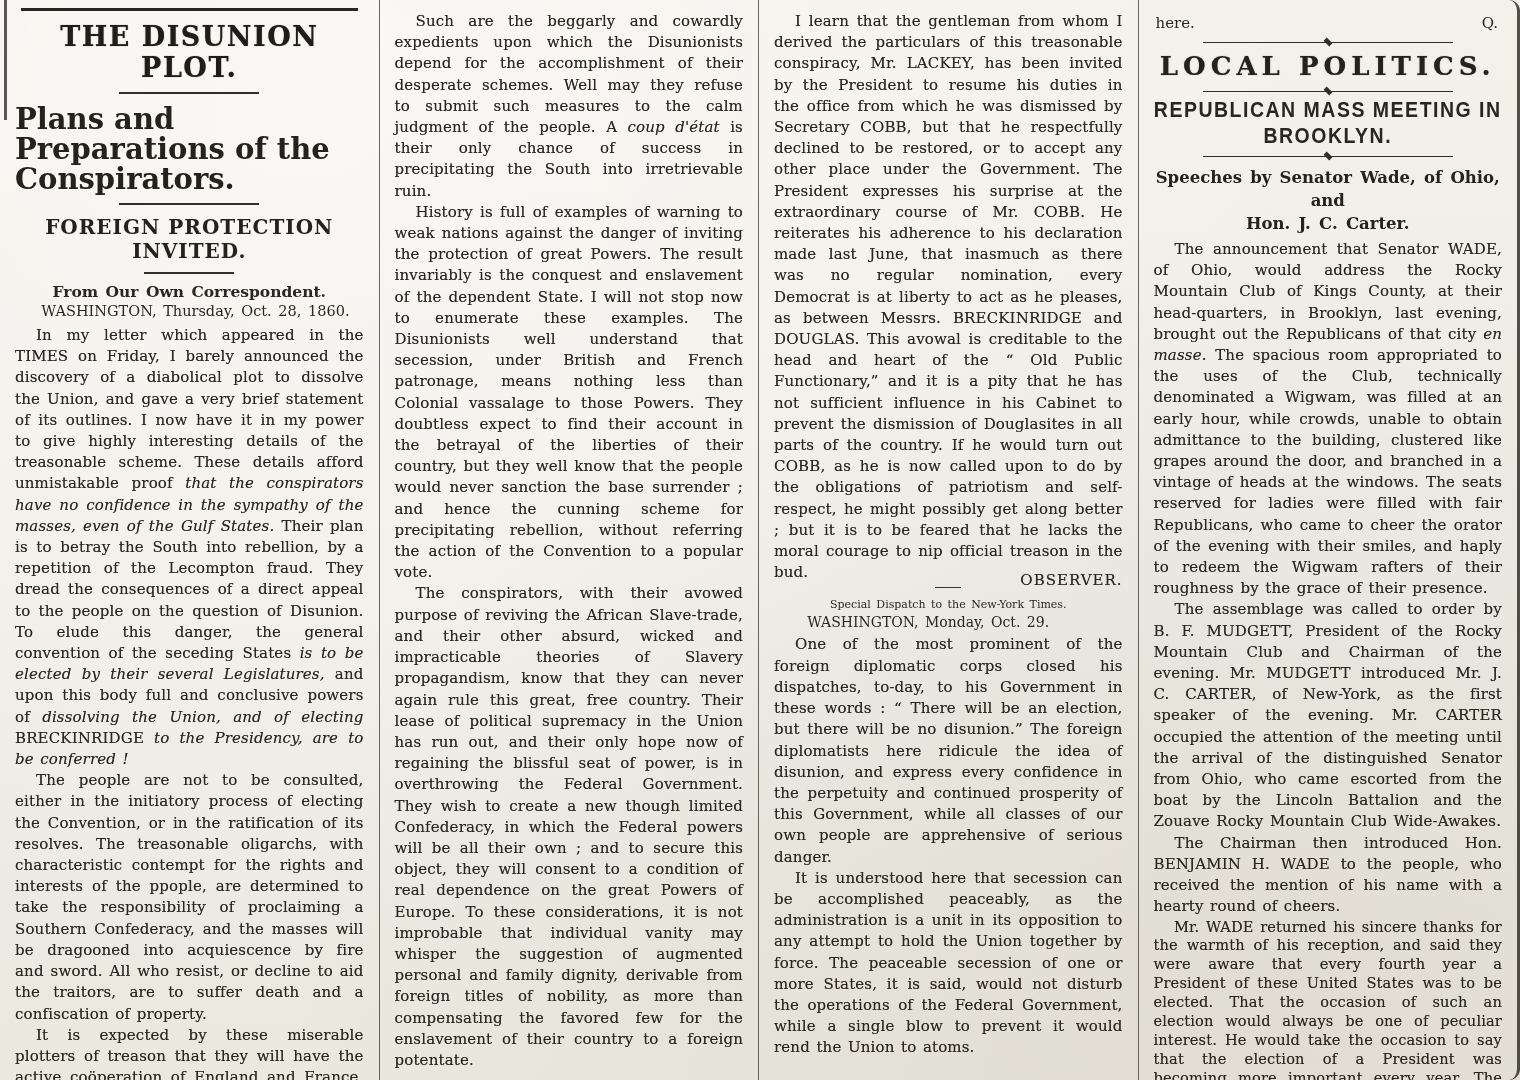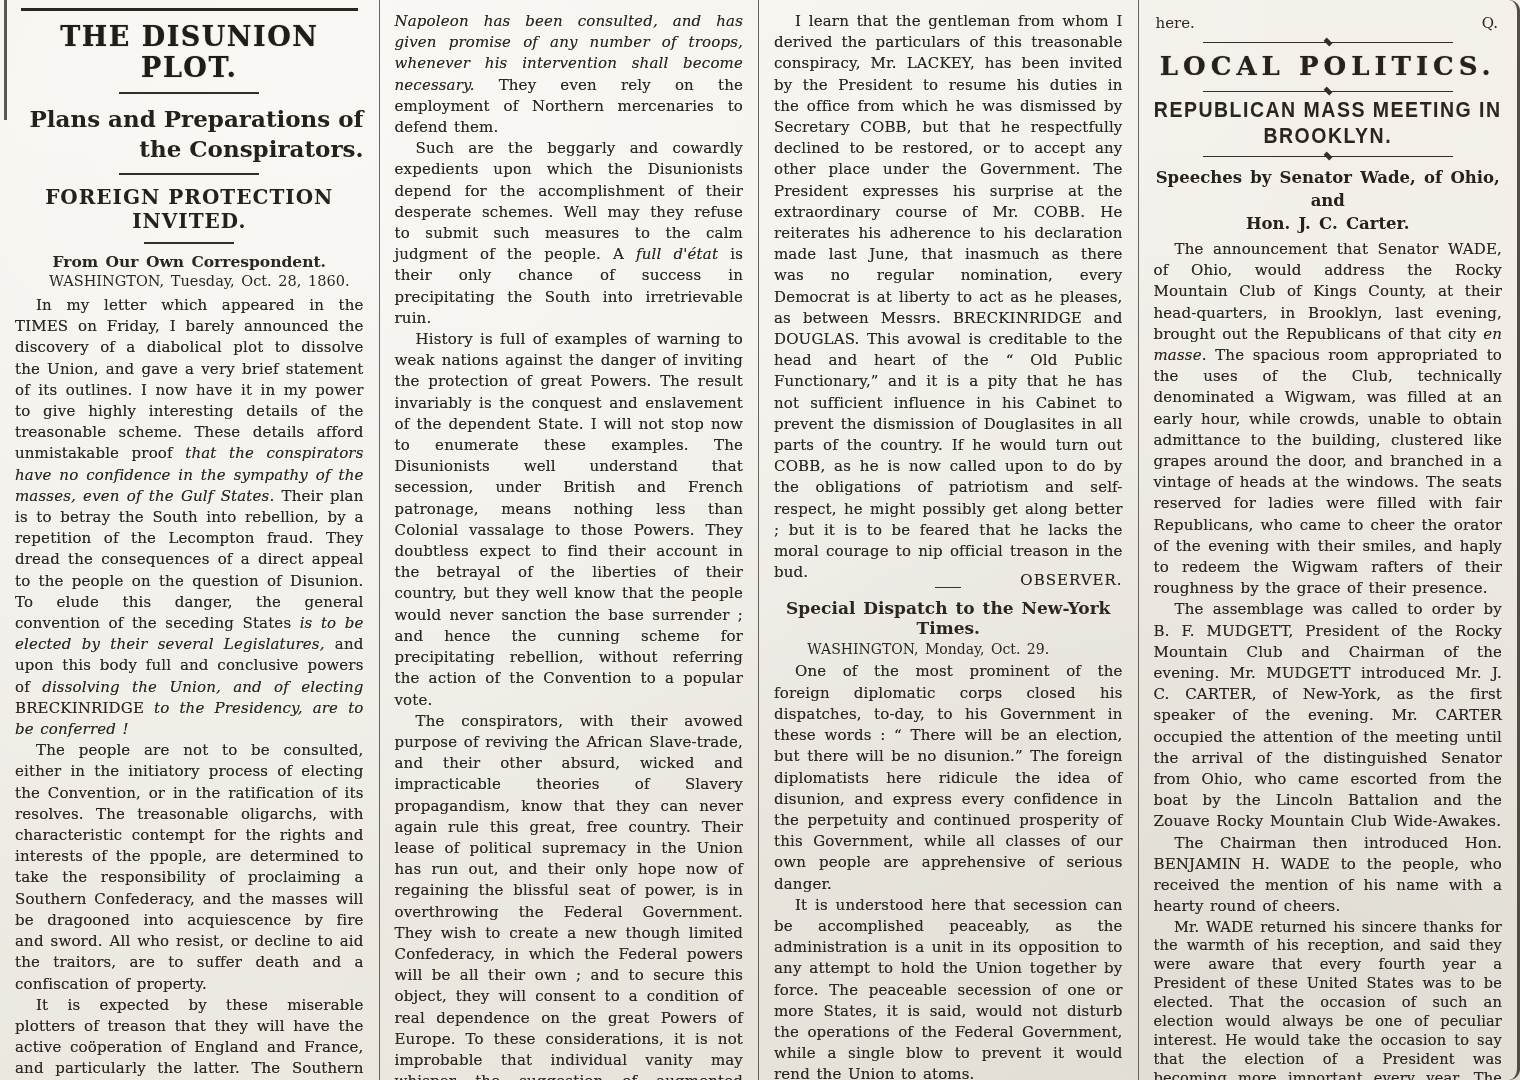--- a/index.html
+++ b/index.html
@@ -32,37 +32,37 @@
   p.body.noindent{text-indent:0;}
   .tight p.body, p.body.tight{font-size:14.6px;line-height:18.9px;}
   .sig{float:right;font-variant:small-caps;letter-spacing:1px;text-indent:0;margin-top:8px;}
   .headline-rule-top{border-top:3px solid #2a2620;margin:4px 6px 10px 6px;}
   h1.main-head{
     margin:8px 0 0 0;text-align:center;
     font-size:27px;font-weight:bold;letter-spacing:1.5px;color:#211c16;
     text-shadow:0 0 1px rgba(33,28,22,0.6);
   }
   h2.deck{
-    margin:10px 0 0 0;text-align:right;
-    font-size:23px;font-weight:bold;line-height:30px;color:#26211a;
+    margin:10px 0 0 0;text-align:left;
+    font-size:29px;font-weight:bold;line-height:30px;color:#26211a;
   }
   h3.crosshead{
     margin:10px 0 0 0;text-align:center;
     font-size:20px;font-weight:bold;letter-spacing:1px;color:#26211a;
   }
   .rule{width:140px;border-top:2px solid #332e26;margin:9px auto 6px auto;}
   .rule.short{width:90px;}
   .rule-diamond{position:relative;width:250px;border-top:1.6px solid #332e26;margin:10px auto 8px auto;}
   .rule-diamond::after{
     content:"";position:absolute;left:50%;top:-5px;width:8px;height:8px;
     background:#332e26;transform:translateX(-50%) rotate(45deg) scaleY(0.55);
   }
   .byline{margin:8px 0 2px 0;text-align:center;font-size:15.5px;font-weight:bold;word-spacing:2px;}
   .dateline{margin:2px 14px 6px 0;text-align:right;font-size:14.5px;word-spacing:2px;}
-  .dispatch-head{margin:10px 0 0 0;text-align:center;font-size:17px;font-weight:bold;word-spacing:2px;}
+  .dispatch-head{margin:10px 0 0 0;text-align:center;font-size:11px;font-weight:normal;word-spacing:2px;}
   .dispatch-dateline{margin:3px 40px 4px 0;text-align:center;font-size:14px;word-spacing:2px;}
   .tiny-rule{width:26px;border-top:1.5px solid #3a342c;margin:4px auto 2px auto;}
   .cont-line{display:flex;justify-content:space-between;font-size:15px;margin:10px 4px 0 2px;}
   h1.local-head{
     margin:6px 0 0 0;text-align:center;
     font-size:26px;font-weight:bold;letter-spacing:5px;color:#26211a;
     text-shadow:0 0 1px rgba(33,28,22,0.55);
   }
   h2.gothic-sub{
     margin:8px 0 0 0;text-align:center;
@@ -85,30 +85,29 @@
 
     <div class="col rule-right">
       <div class="headline-rule-top"></div>
       <h1 class="main-head">THE DISUNION PLOT.</h1>
       <div class="rule"></div>
       <h2 class="deck">Plans and Preparations of the Conspirators.</h2>
       <div class="rule"></div>
       <h3 class="crosshead">FOREIGN PROTECTION INVITED.</h3>
       <div class="rule short"></div>
       <div class="byline">From Our Own Correspondent.</div>
-      <div class="dateline">WASHINGTON, Tuesday, Oct. 28, 1860.</div>
+      <div class="dateline">WASHINGTON, Thursday, Oct. 28, 1860.</div>
       <p class="body">In my letter which appeared in the TIMES on Friday, I barely announced the discovery of a diabolical plot to dissolve the Union, and gave a very brief statement of its outlines.  I now have it in my power to give highly interesting details of the treasonable scheme.  These details afford unmistakable proof <i>that the conspirators have no confidence in the sympathy of the masses, even of the Gulf States.</i>  Their plan is to betray the South into rebellion, by a repetition of the Lecompton fraud.  They dread the consequences of a direct appeal to the people on the question of Disunion. To elude this danger, the general convention of the seceding States <i>is to be elected by their several Legislatures,</i> and upon this body full and conclusive powers of <i>dissolving the Union, and of electing</i> BRECKINRIDGE <i>to the Presidency, are to be conferred !</i></p>
       <p class="body">The people are not to be consulted, either in the initiatory process of electing the Convention, or in the ratification of its resolves.  The treasonable oligarchs, with characteristic contempt for the rights and interests of the ppople, are determined to take the responsibility of proclaiming a Southern Confederacy, and the masses will be dragooned into acquiescence by fire and sword.  All who resist, or decline to aid the traitors, are to suffer death and a confiscation of property.</p>
       <p class="body">It is expected by these miserable plotters of treason that they will have the active coöperation of England and France, and particularly the latter.  The Southern Confederacy, in order to enlist the sympathies of these foreign Powers, will open their ports to the free admission of their merchandize.  This policy would accord admirably with the Free Trade theories of the Gulf States, but how it will comport with the maintenance of an independent Government, we are not told.  It is, however, expected that, instead of protecting themselves, they will be protected by the great military and naval Powers of Europe.  </p>
     </div>
 
     <div class="col rule-right">
       <div class="spacer-m"></div>
-      <p class="body noindent"><i>Napoleon has been consulted, and has given promise of any number of troops, whenever his intervention shall become necessary.</i>  They even rely on the employment of Northern mercenaries to defend them.</p>
-      <p class="body">Such are the beggarly and cowardly expedients upon which the Disunionists depend for the accomplishment of their desperate schemes.  Well may they refuse to submit such measures to the calm judgment of the people.  A <i>full d'état</i> is their only chance of success in precipitating the South into irretrievable ruin.</p>
+      <p class="body">Such are the beggarly and cowardly expedients upon which the Disunionists depend for the accomplishment of their desperate schemes.  Well may they refuse to submit such measures to the calm judgment of the people.  A <i>coup d'état</i> is their only chance of success in precipitating the South into irretrievable ruin.</p>
       <p class="body">History is full of examples of warning to weak nations against the danger of inviting the protection of great Powers.  The result invariably is the conquest and enslavement of the dependent State.  I will not stop now to enumerate these examples.  The Disunionists well understand that secession, under British and French patronage, means nothing less than Colonial vassalage to those Powers.  They doubtless expect to find their account in the betrayal of the liberties of their country, but they well know that the people would never sanction the base surrender ; and hence the cunning scheme for precipitating rebellion, without referring the action of the Convention to a popular vote.</p>
       <p class="body">The conspirators, with their avowed purpose of reviving the African Slave-trade, and their other absurd, wicked and impracticable theories of Slavery propagandism, know that they can never again rule this great, free country.  Their lease of political supremacy in the Union has run out, and their only hope now of regaining the blissful seat of power, is in overthrowing the Federal Government.  They wish to create a new though limited Confederacy, in which the Federal powers will be all their own ; and to secure this object, they will consent to a condition of real dependence on the great Powers of Europe.  To these considerations, it is not improbable that individual vanity may whisper the suggestion of augmented personal and family dignity, derivable from foreign titles of nobility, as more than compensating the favored few for the enslavement of their country to a foreign potentate.</p>
 
     </div>
 
     <div class="col rule-right">
       <div class="spacer-m"></div>
       <p class="body">I learn that the gentleman from whom I derived the particulars of this treasonable conspiracy, Mr. LACKEY, has been invited by the President to resume his duties in the office from which he was dismissed by Secretary COBB, but that he respectfully declined to be restored, or to accept any other place under the Government.  The President expresses his surprise at the extraordinary course of Mr. COBB.  He reiterates his adherence to his declaration made last June, that inasmuch as there was no regular nomination, every Democrat is at liberty to act as he pleases, as between Messrs. BRECKINRIDGE and DOUGLAS.  This avowal is creditable to the head and heart of the “ Old Public Functionary,” and it is a pity that he has not sufficient influence in his Cabinet to prevent the dismission of Douglasites in all parts of the country.  If he would turn out COBB, as he is now called upon to do by the obligations of patriotism and self-respect, he might possibly get along better ; but it is to be feared that he lacks the moral courage to nip official treason in the bud. <span class="sig">OBSERVER.</span></p>
       <div class="tiny-rule"></div>
       <div class="dispatch-head">Special Dispatch to the New-York Times.</div>

